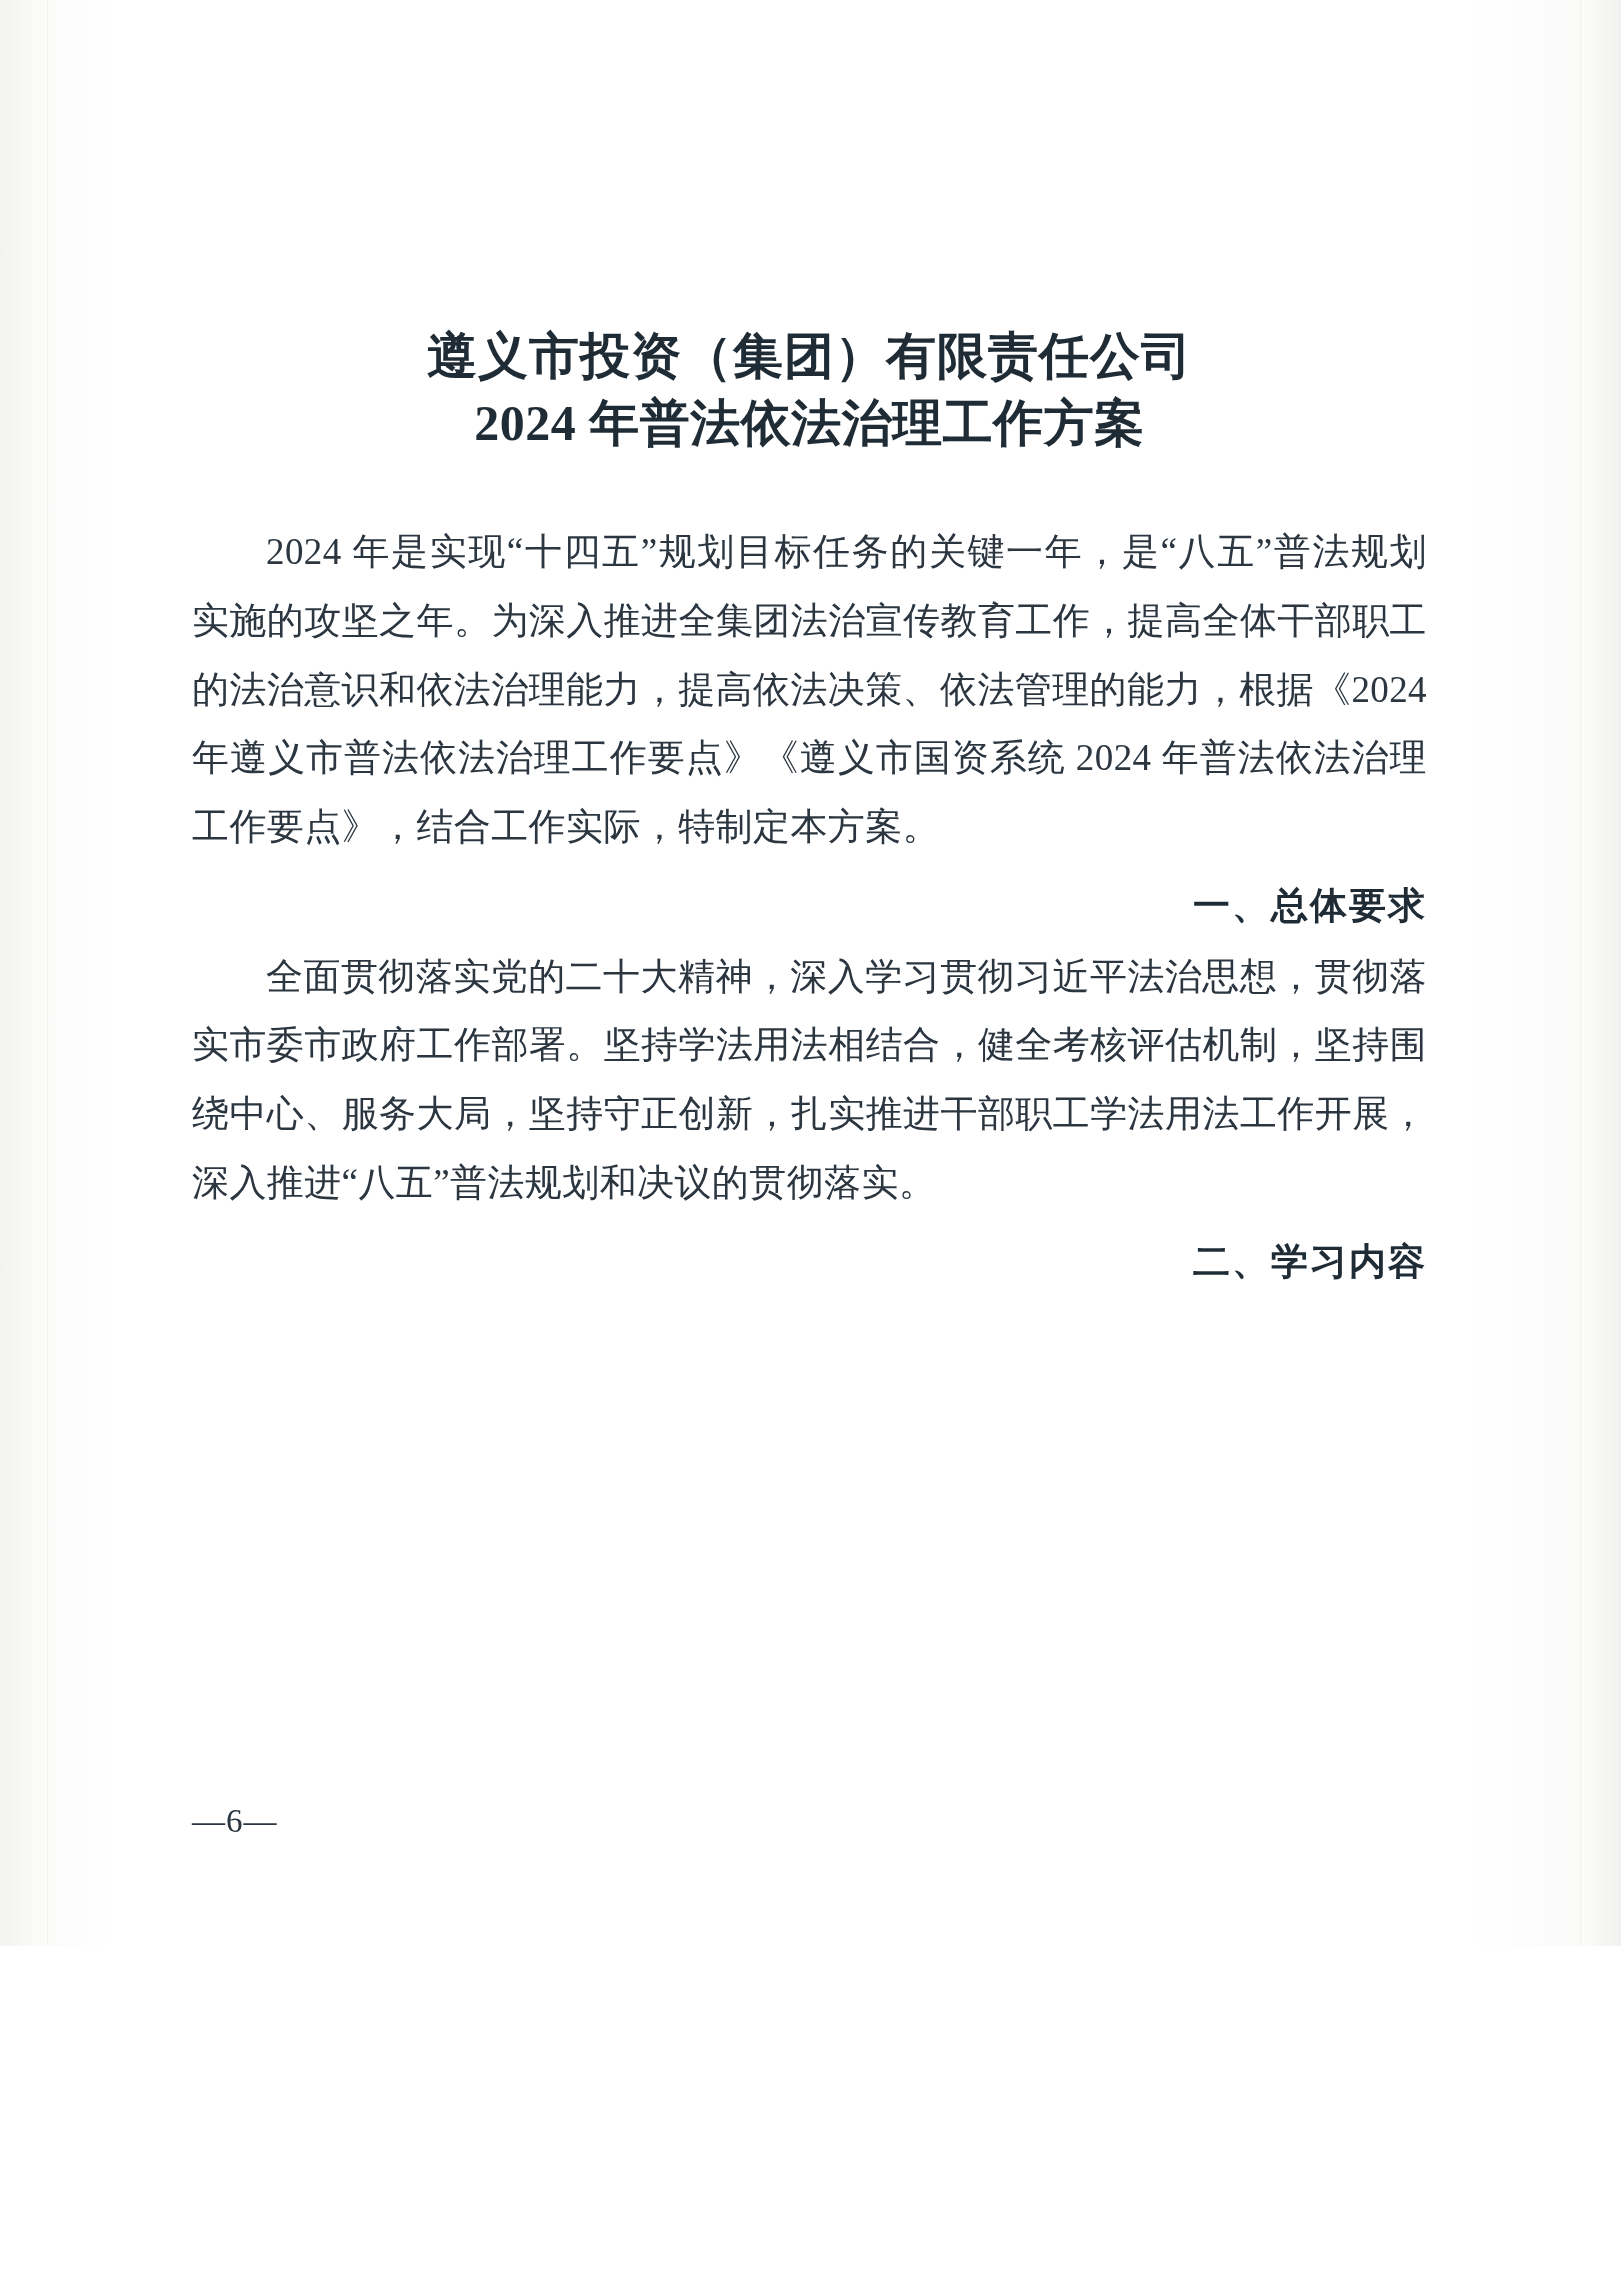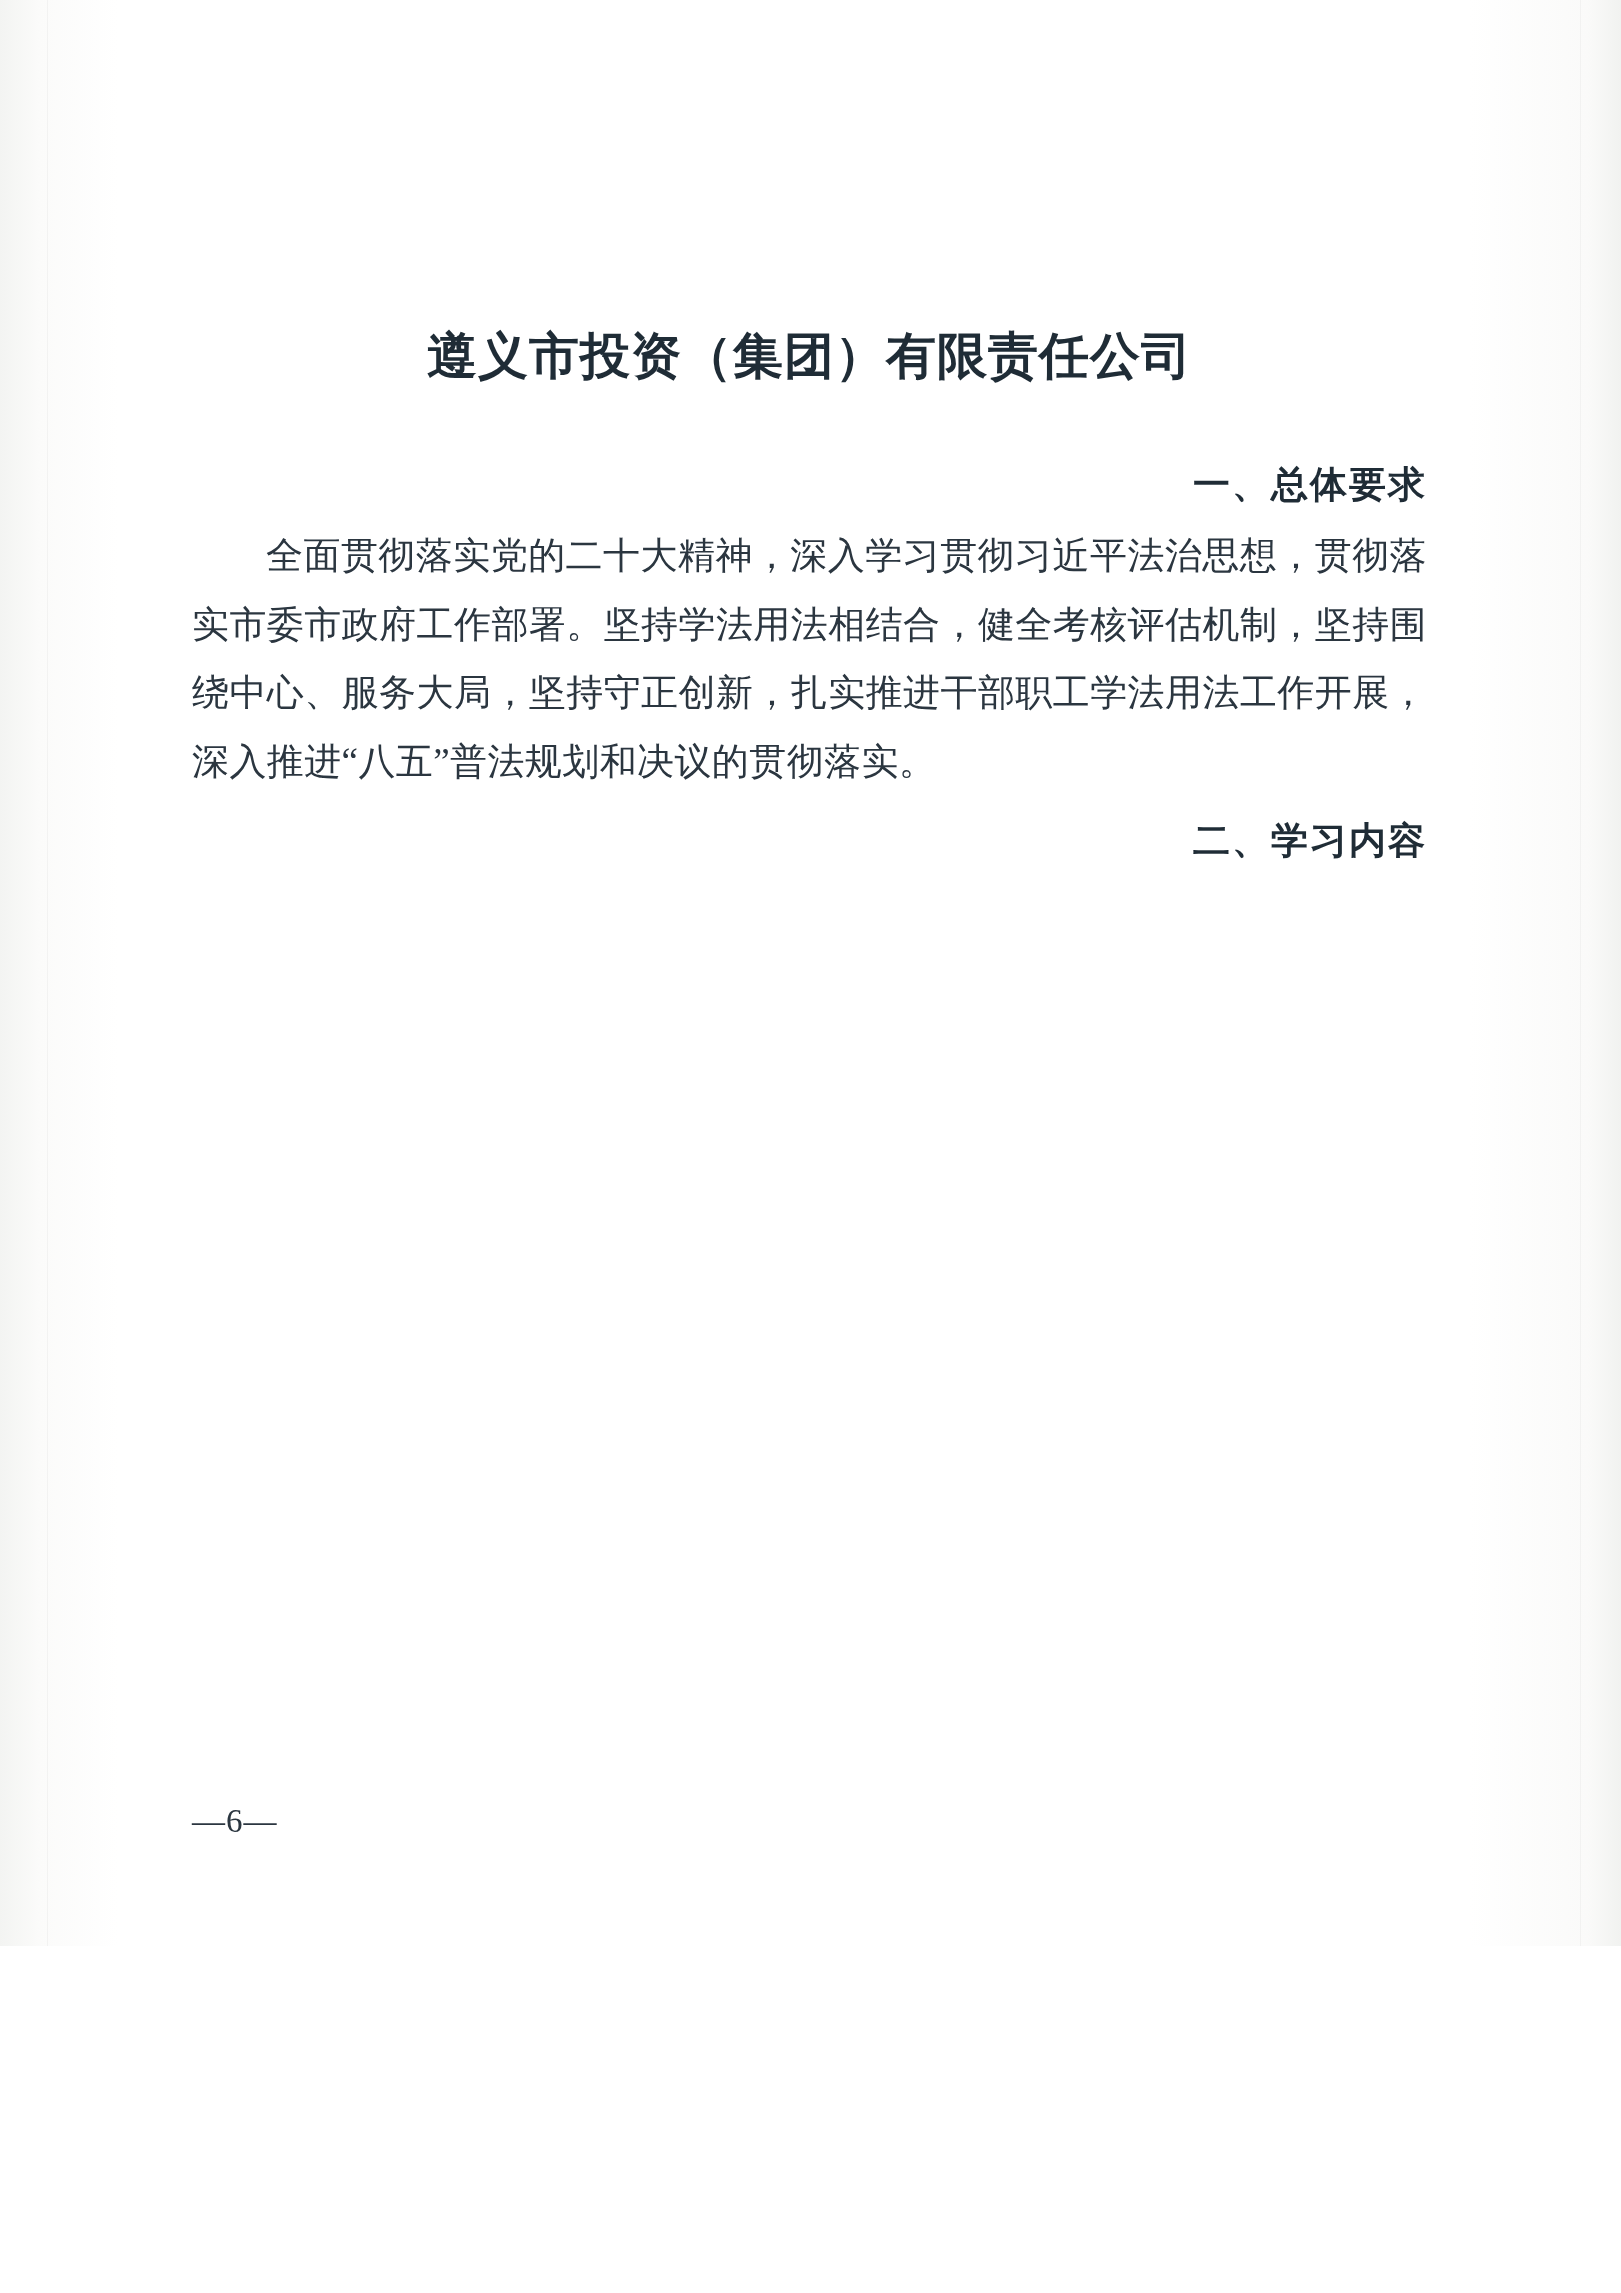--- a/index.html
+++ b/index.html
@@ -100,22 +100,24 @@
 
 <div class="page">
 
   <div class="scan-seam seam-a"></div>
   <div class="scan-seam seam-b"></div>
 
   <div class="content">
 
     <h1 class="doc-title">
       <span class="line line-1">遵义市投资（集团）有限责任公司</span>
+      <span class="line line-2">2024 年普法依法治理工作方案</span>
     </h1>
 
+    <p class="body-par">2024 年是实现“十四五”规划目标任务的关键一年，是“八五”普法规划实施的攻坚之年。为深入推进全集团法治宣传教育工作，提高全体干部职工的法治意识和依法治理能力，提高依法决策、依法管理的能力，根据《2024 年遵义市普法依法治理工作要点》《遵义市国资系统 2024 年普法依法治理工作要点》，结合工作实际，特制定本方案。</p>
 
     <h2 class="section-head">一、总体要求</h2>
 
     <p class="body-par">全面贯彻落实党的二十大精神，深入学习贯彻习近平法治思想，贯彻落实市委市政府工作部署。坚持学法用法相结合，健全考核评估机制，坚持围绕中心、服务大局，坚持守正创新，扎实推进干部职工学法用法工作开展，深入推进“八五”普法规划和决议的贯彻落实。</p>
 
     <h2 class="section-head">二、学习内容</h2>
 
 
   </div>
 

